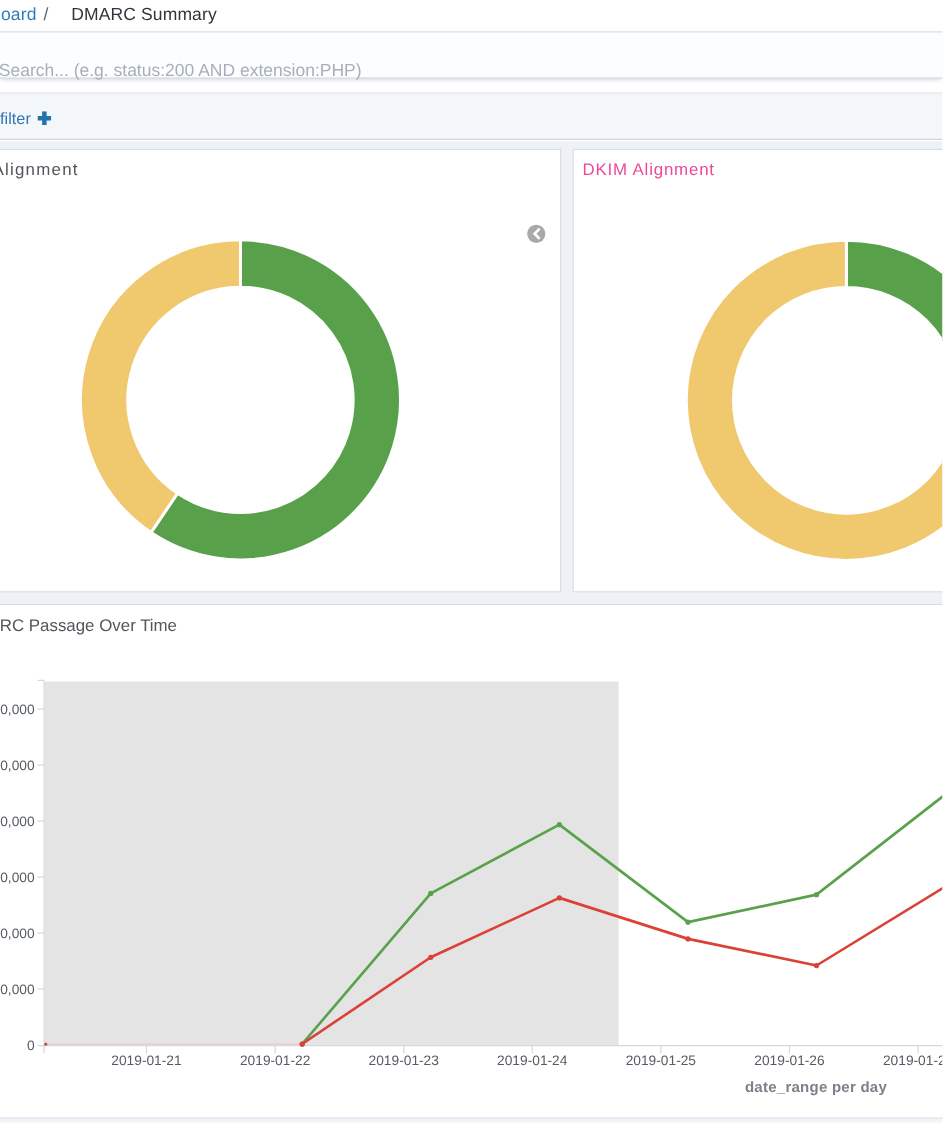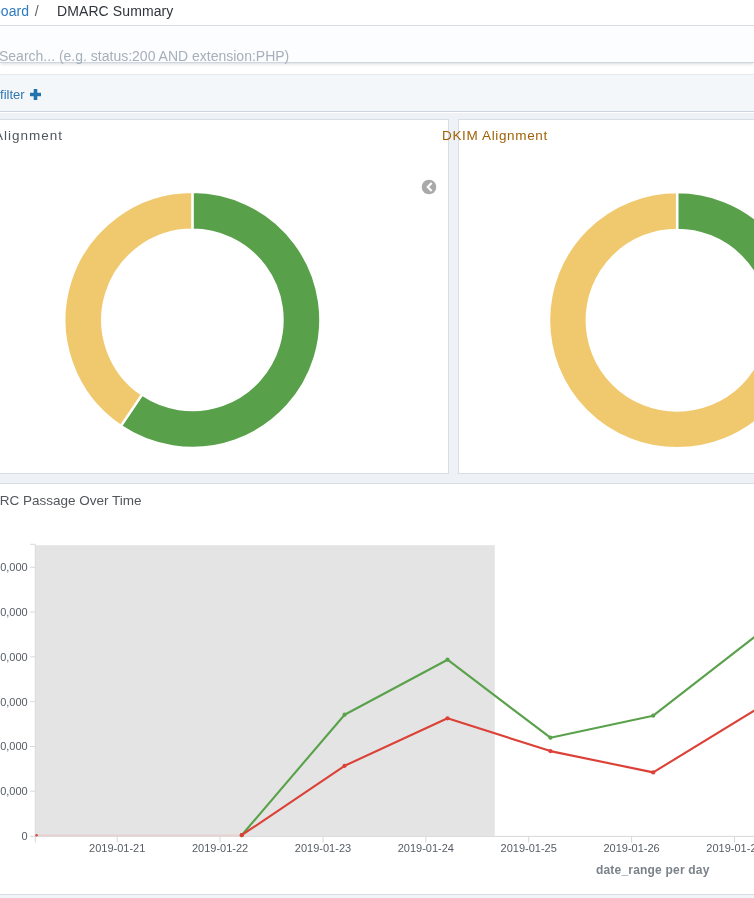--- a/index.html
+++ b/index.html
@@ -20,21 +20,21 @@
 <div class="abs" style="left:-37.5px;top:87px;font-size:13px;color:#3276b0;white-space:nowrap;">Add a filter</div>
 <svg class="abs" style="left:29.5px;top:88.5px;" width="11" height="11" viewBox="0 0 11 11">
     <path d="M3.7 0 H7.3 V3.7 H11 V7.3 H7.3 V11 H3.7 V7.3 H0 V3.7 H3.7 Z" fill="#2172ad"></path>
   </svg>
 
 <div class="abs" style="left:0;top:112.5px;width:754px;height:785.5px;background:#eef1f6;"></div>
 
 <div class="abs" style="left:-65px;top:118.5px;width:514px;height:355px;background:#fff;border:1px solid #d7dde5;box-sizing:border-box;"></div>
 <div class="abs" style="left:458.3px;top:118.5px;width:446px;height:355px;background:#fff;border:1px solid #d7dde5;box-sizing:border-box;"></div>
 <div class="abs" style="left:-39.3px;top:127.5px;font-size:13.5px;letter-spacing:1px;color:#51565c;white-space:nowrap;">SPF Alignment</div>
-<div class="abs" style="left:442px;top:127.5px;font-size:13.5px;letter-spacing:.65px;color:#a16207;white-space:nowrap;">DKIM Alignment</div>
+<div class="abs" style="left:466px;top:127.5px;font-size:13.5px;letter-spacing:.65px;color:#ec4899;white-space:nowrap;">DKIM Alignment</div>
 
 <div class="abs" style="left:-38px;top:482.5px;width:990px;height:412px;background:#fff;border:1px solid #d7dde5;box-sizing:border-box;"></div>
 <div class="abs" style="left:-30.2px;top:492.5px;font-size:13.5px;letter-spacing:0px;color:#51565c;white-space:nowrap;">DMARC Passage Over Time</div>
 <div class="abs" style="left:0;top:894.5px;width:754px;height:3.5px;background:#f1f4f8;"></div>
 
 <svg class="abs" style="left:0;top:0;" width="754" height="898" viewBox="0 0 754 898" font-family="Liberation Sans, sans-serif">
 <path d="M 192.40 191.90 A 128.0 128.0 0 1 1 120.82 426.02 L 142.02 394.60 A 90.1 90.1 0 1 0 192.40 229.80 Z" fill="#59a04a" stroke="#fff" stroke-width="2.4"></path>
 <path d="M 120.82 426.02 A 128.0 128.0 0 0 1 192.40 191.90 L 192.40 229.80 A 90.1 90.1 0 0 0 142.02 394.60 Z" fill="#f0c96e" stroke="#fff" stroke-width="2.4"></path>
 <path d="M 677.10 192.10 A 128.1 128.1 0 0 1 805.20 320.20 L 767.40 320.20 A 90.3 90.3 0 0 0 677.10 229.90 Z" fill="#59a04a" stroke="#fff" stroke-width="2.4"></path>
 <path d="M 805.20 320.20 A 128.1 128.1 0 1 1 677.10 192.10 L 677.10 229.90 A 90.3 90.3 0 1 0 767.40 320.20 Z" fill="#f0c96e" stroke="#fff" stroke-width="2.4"></path>

